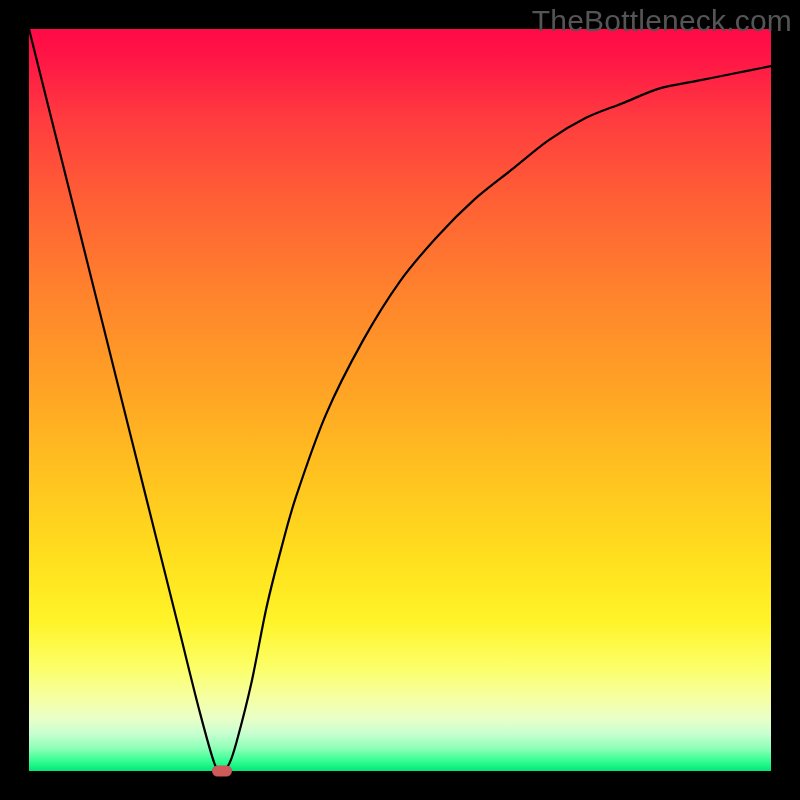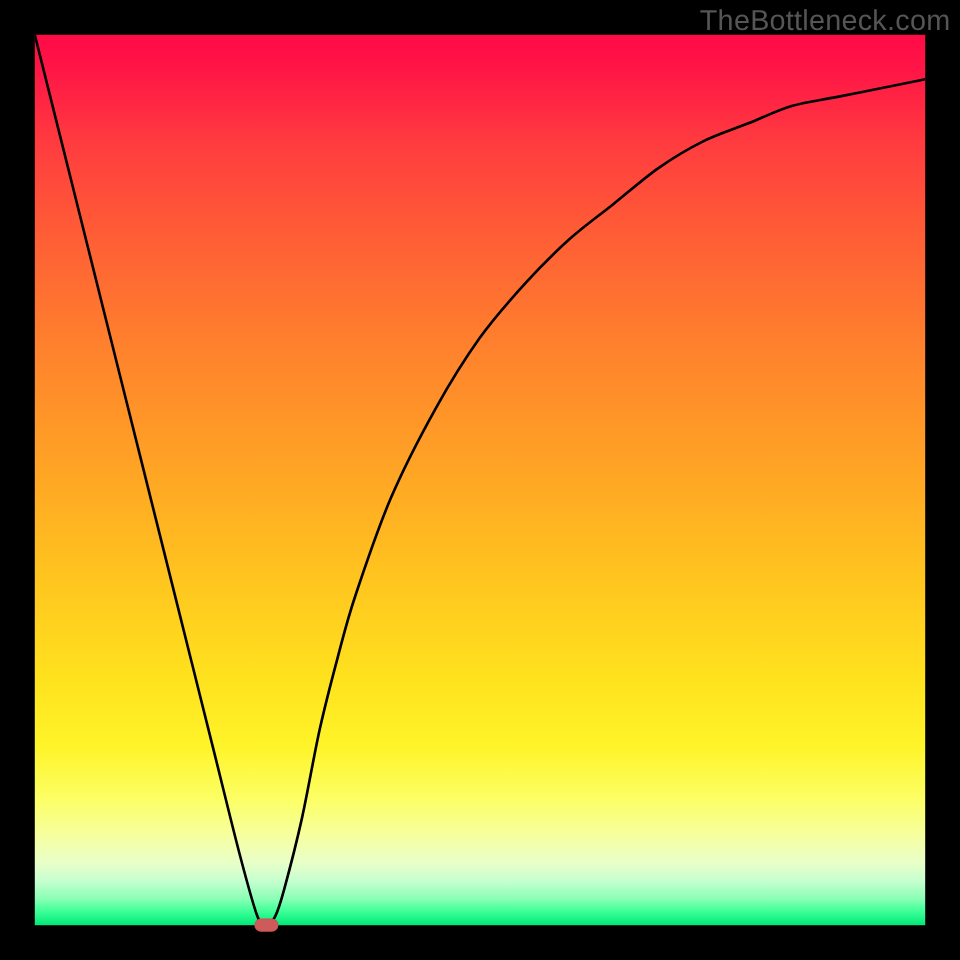--- a/index.html
+++ b/index.html
@@ -43,21 +43,21 @@
       #3bff96 98.5%,
       #00e878 100%
     );
     overflow: visible;
   }
   .watermark {
     position: absolute;
     top: 4px;
     right: 8px;
     color: #555;
-    font-size: 24px;
+    font-size: 30px;
     letter-spacing: 0.2px;
     font-weight: 400;
     user-select: none;
   }
   svg.curve {
     position: absolute;
     left: 0;
     top: 0;
     width: 742px;
     height: 742px;

